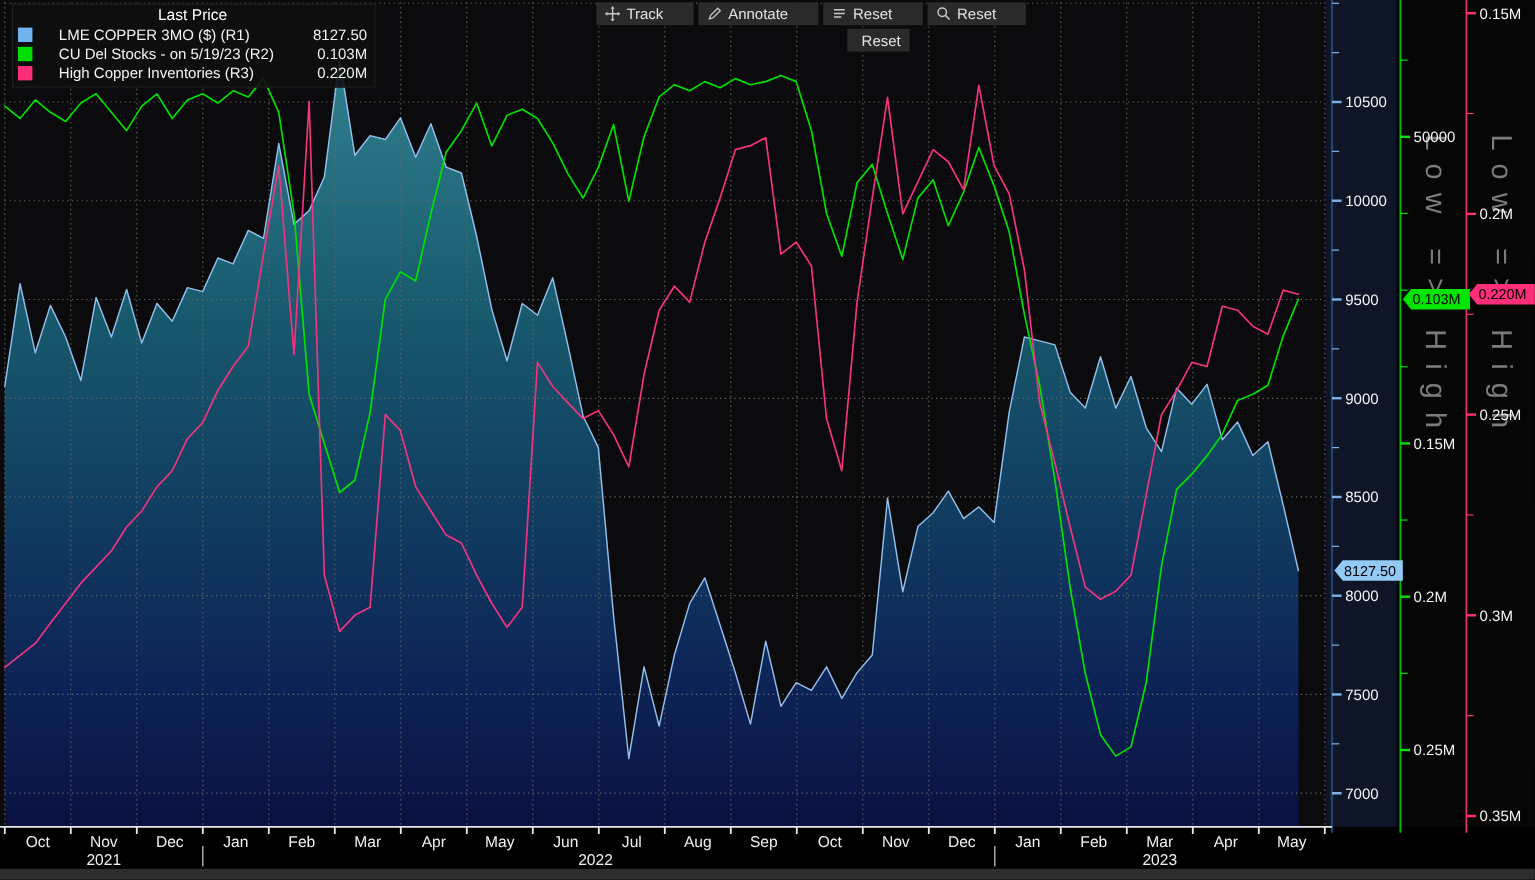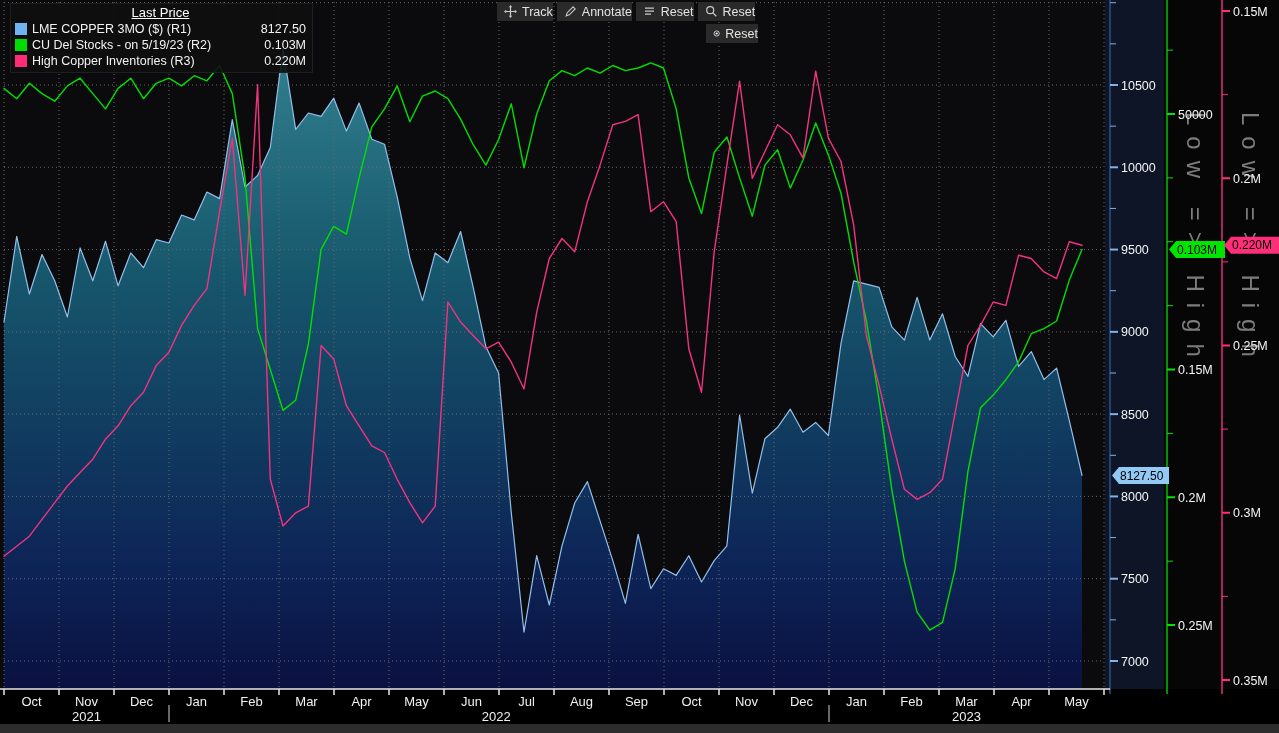--- a/index.html
+++ b/index.html
@@ -13,28 +13,28 @@
   .bottom-bar{left:0;top:724px;width:1279px;height:9px;background:#2d2d2d;z-index:0;}
   
   .watermark{writing-mode:vertical-rl;font-size:24px;letter-spacing:11px;color:#9a9a9a;opacity:.8;
     top:112px;height:450px;z-index:1;white-space:nowrap;}
   #wm-green{left:1181px;}
   #wm-pink{left:1236px;}
   svg#chart-svg{left:0;top:0;z-index:2;}
   
   .legend{left:10px;top:3px;width:291px;background:rgba(14,14,14,0.9);border:1px solid #1f1f1f;
     padding:1px 6px 3px 4px;z-index:4;color:#f2f2f2;}
-  .legend-title{text-align:center;font-size:13px;line-height:16px;color:#fff;text-decoration:underline;}
-  .legend-row{display:flex;align-items:center;gap:5px;font-size:12.5px;line-height:16px;}
+  .legend-title{text-align:center;font-size:13px;line-height:16px;color:#fff;}
+  .legend-row{display:flex;align-items:center;gap:22px;font-size:12.5px;line-height:16px;}
   .swatch{width:12px;height:12px;flex:0 0 12px;}
   .legend-val{margin-left:auto;}
   
   .toolbar{left:497px;top:2px;display:flex;gap:4px;z-index:4;}
   .tb-btn{background:#2a2a2a;height:19px;display:flex;align-items:center;gap:5px;
-    padding:0 0 0 7px;font-size:12.5px;color:#e3e3e3;cursor:default;}
+    padding:0 25px 0 7px;font-size:12.5px;color:#e3e3e3;cursor:default;}
   .reset-btn{left:706px;top:24px;width:52px;box-sizing:border-box;z-index:4;}
   .tb-btn svg{display:block;}
 </style>
 </head>
 <body>
 
 <div class="abs plot-bg"></div>
 <div class="abs strip-r1"></div>
 <div class="abs strip-r2"></div>
 <div class="abs strip-r3"></div>

